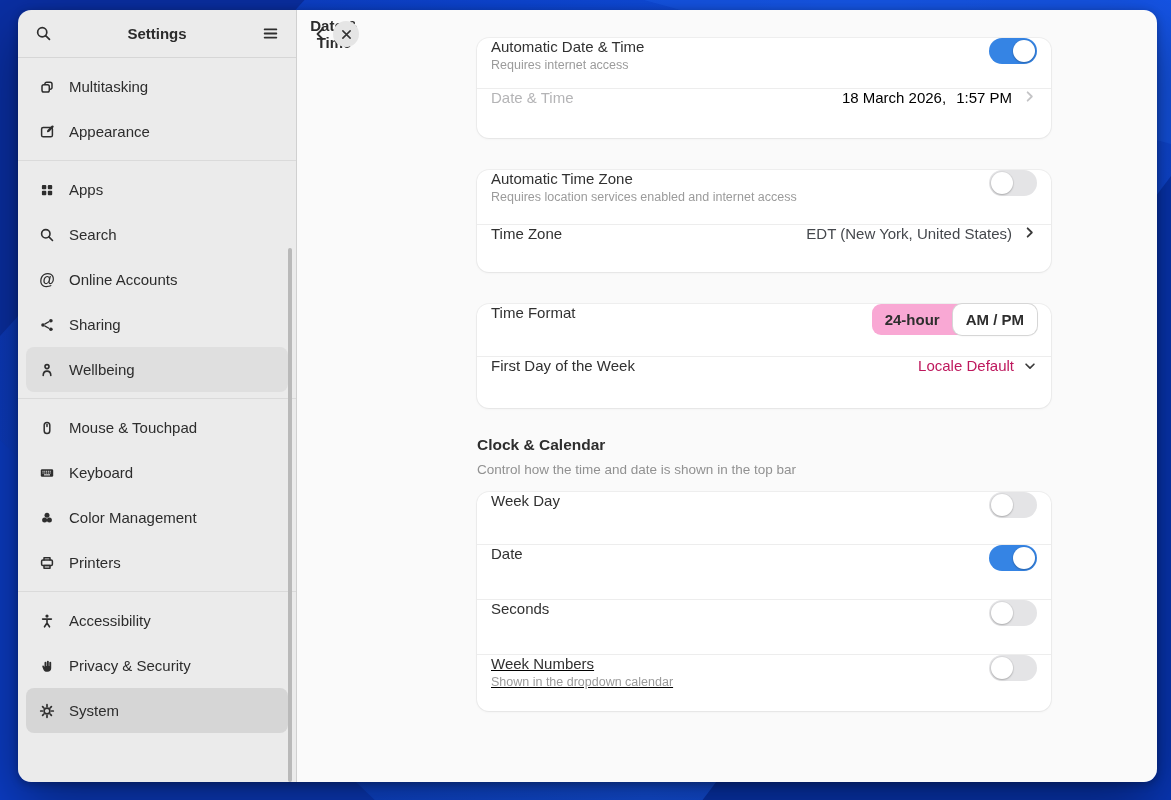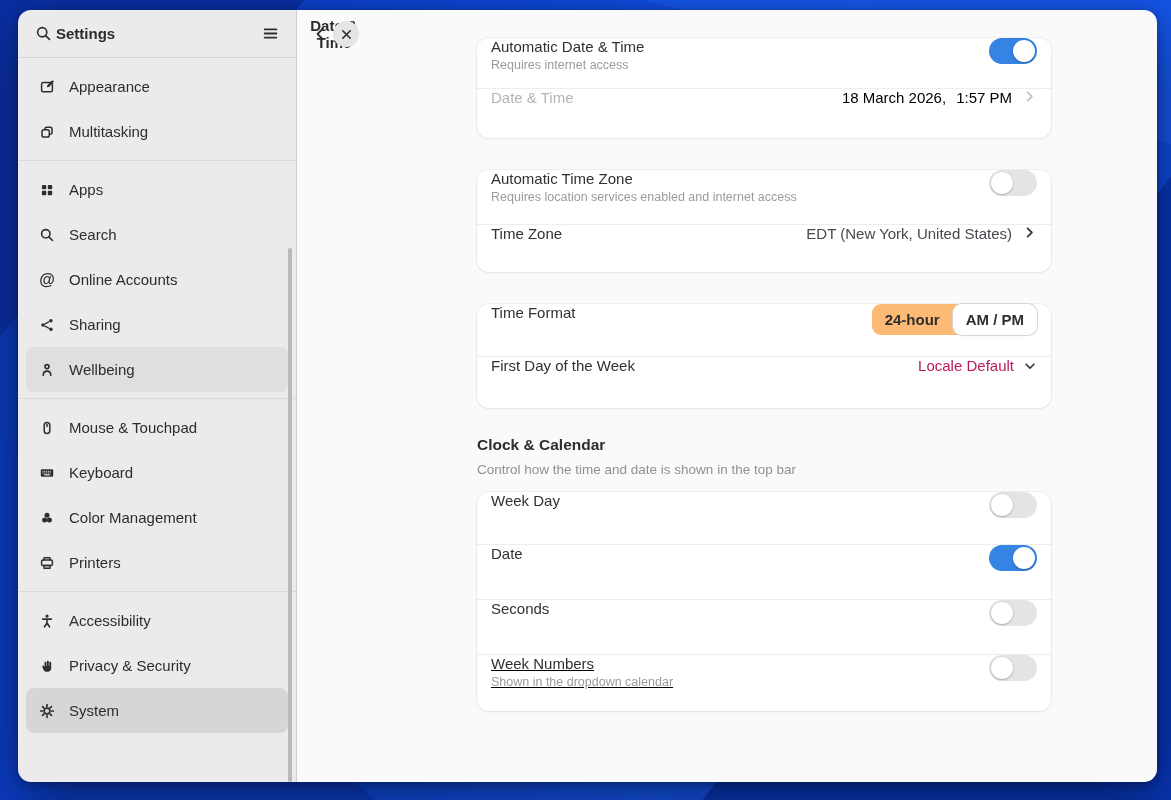--- a/index.html
+++ b/index.html
@@ -16,21 +16,21 @@
 
   .window { position:absolute; left:18px; top:10px; width:1139px; height:772px;
     border-radius:13px; overflow:hidden; display:flex;
     box-shadow:0 20px 60px rgba(0,0,0,.45), 0 2px 8px rgba(0,0,0,.3); }
 
   
   .sidebar { position:relative; width:279px; flex:none; background:#ebebeb;
     border-right:1px solid #d0d0d0; color:#2e2e2e; }
   .sb-header { height:48px; display:flex; align-items:center; padding:0 13px;
     border-bottom:1px solid #d6d6d6; }
-  .sb-title { flex:1; text-align:left; font-size:15px; font-weight:700; color:#2c2c2c; }
+  .sb-title { flex:1; text-align:center; font-size:15px; font-weight:700; color:#2c2c2c; }
   .icon-btn { background:none; border:none; padding:4px; display:flex; align-items:center;
     justify-content:center; cursor:pointer; color:#2e2e2e; }
   .sb-group { padding:6px 0; border-bottom:1px solid #dadada; }
   .sb-group:last-child { border-bottom:none; }
   .sb-item { height:45px; margin:0 8px; padding:0 12px; border-radius:8px;
     display:flex; align-items:center; gap:13px; cursor:pointer; }
   .sb-item.sel-light { background:#dfdfdf; }
   .sb-item.sel-dark { background:#d6d6d6; }
   .sb-icon { width:18px; display:flex; justify-content:center; align-items:center; flex:none; }
   .sb-label { font-size:15px; color:#2d2d2d; white-space:nowrap; }
@@ -70,21 +70,21 @@
   
   .toggle { position:relative; width:48px; height:26px; border-radius:13px;
     background:#e4e4e6; flex:none; cursor:pointer; }
   .toggle .knob { position:absolute; top:2px; left:2px; width:22px; height:22px;
     border-radius:50%; background:#fff;
     box-shadow:0 1px 2px rgba(0,0,0,.22), 0 0 0 1px rgba(0,0,0,.04); }
   .toggle.on { background:#3584e4; }
   .toggle.on .knob { left:auto; right:2px; }
 
   
-  .seg { display:flex; background:#fdba74; border-radius:9px; flex:none;margin-left:29px; }
+  .seg { display:flex; background:#f9a8d4; border-radius:9px; flex:none;margin-left:29px; }
   .seg-opt { padding:7px 13px; font-size:15px; font-weight:700; color:#2e2e2e;
     border-radius:9px; cursor:pointer; white-space:nowrap; }
   .seg-opt.selected { background:#fff;
     box-shadow:0 0 0 1px #d6d6d6, 0 1px 2px rgba(0,0,0,.08); }
 
   
   .dropdown { display:flex; align-items:center; gap:9px; cursor:pointer; flex:none; }
   .dropdown .dd-value { font-size:15px; color:#be185d; white-space:nowrap; }
 
   .section-head { margin:-4px 0 15px 0; }
@@ -116,34 +116,34 @@
               <path d="M2.5 4.2 H13.5 M2.5 8 H13.5 M2.5 11.8 H13.5"></path>
             </svg>
         </button>
       </div>
 
       <nav>
         <div class="sb-group">
           <div class="sb-item">
             <span class="sb-icon">
               <svg width="16" height="16" viewBox="0 0 16 16" fill="none" stroke="#2e2e2e" stroke-width="1.5" stroke-linecap="round">
+                  <path d="M5.9 5.6 V5 a1.8 1.8 0 0 1 1.8-1.8 h3.5 A1.8 1.8 0 0 1 13 5 v3.4 a1.8 1.8 0 0 1-1.8 1.8 h-0.6"></path>
+                  <rect x="3" y="5.8" width="7.3" height="7.2" rx="1.8"></rect>
+                </svg>
+            </span>
+            <span class="sb-label">Multitasking</span>
+          </div>
+          <div class="sb-item">
+            <span class="sb-icon">
+              <svg width="16" height="16" viewBox="0 0 16 16" fill="none" stroke="#2e2e2e" stroke-width="1.5" stroke-linecap="round">
                   <rect x="2.6" y="3.4" width="10.8" height="9.4" rx="1.6"></rect>
                   <path fill="#2e2e2e" stroke="none" d="M14.3 1.8 a1.15 1.15 0 0 0 -1.6 0 L8.3 6.2 7.9 8.3 10 7.9 14.3 3.5 a1.15 1.15 0 0 0 0 -1.7 z"></path>
                 </svg>
             </span>
             <span class="sb-label">Appearance</span>
-          </div>
-          <div class="sb-item">
-            <span class="sb-icon">
-              <svg width="16" height="16" viewBox="0 0 16 16" fill="none" stroke="#2e2e2e" stroke-width="1.5" stroke-linecap="round">
-                  <path d="M5.9 5.6 V5 a1.8 1.8 0 0 1 1.8-1.8 h3.5 A1.8 1.8 0 0 1 13 5 v3.4 a1.8 1.8 0 0 1-1.8 1.8 h-0.6"></path>
-                  <rect x="3" y="5.8" width="7.3" height="7.2" rx="1.8"></rect>
-                </svg>
-            </span>
-            <span class="sb-label">Multitasking</span>
           </div>
         </div>
 
         <div class="sb-group">
           <div class="sb-item">
             <span class="sb-icon">
               <svg width="16" height="16" viewBox="0 0 16 16" fill="#2e2e2e">
                   <rect x="2.9" y="2.9" width="4.4" height="4.4" rx="1"></rect>
                   <rect x="8.8" y="2.9" width="4.4" height="4.4" rx="1"></rect>
                   <rect x="2.9" y="8.8" width="4.4" height="4.4" rx="1"></rect>

